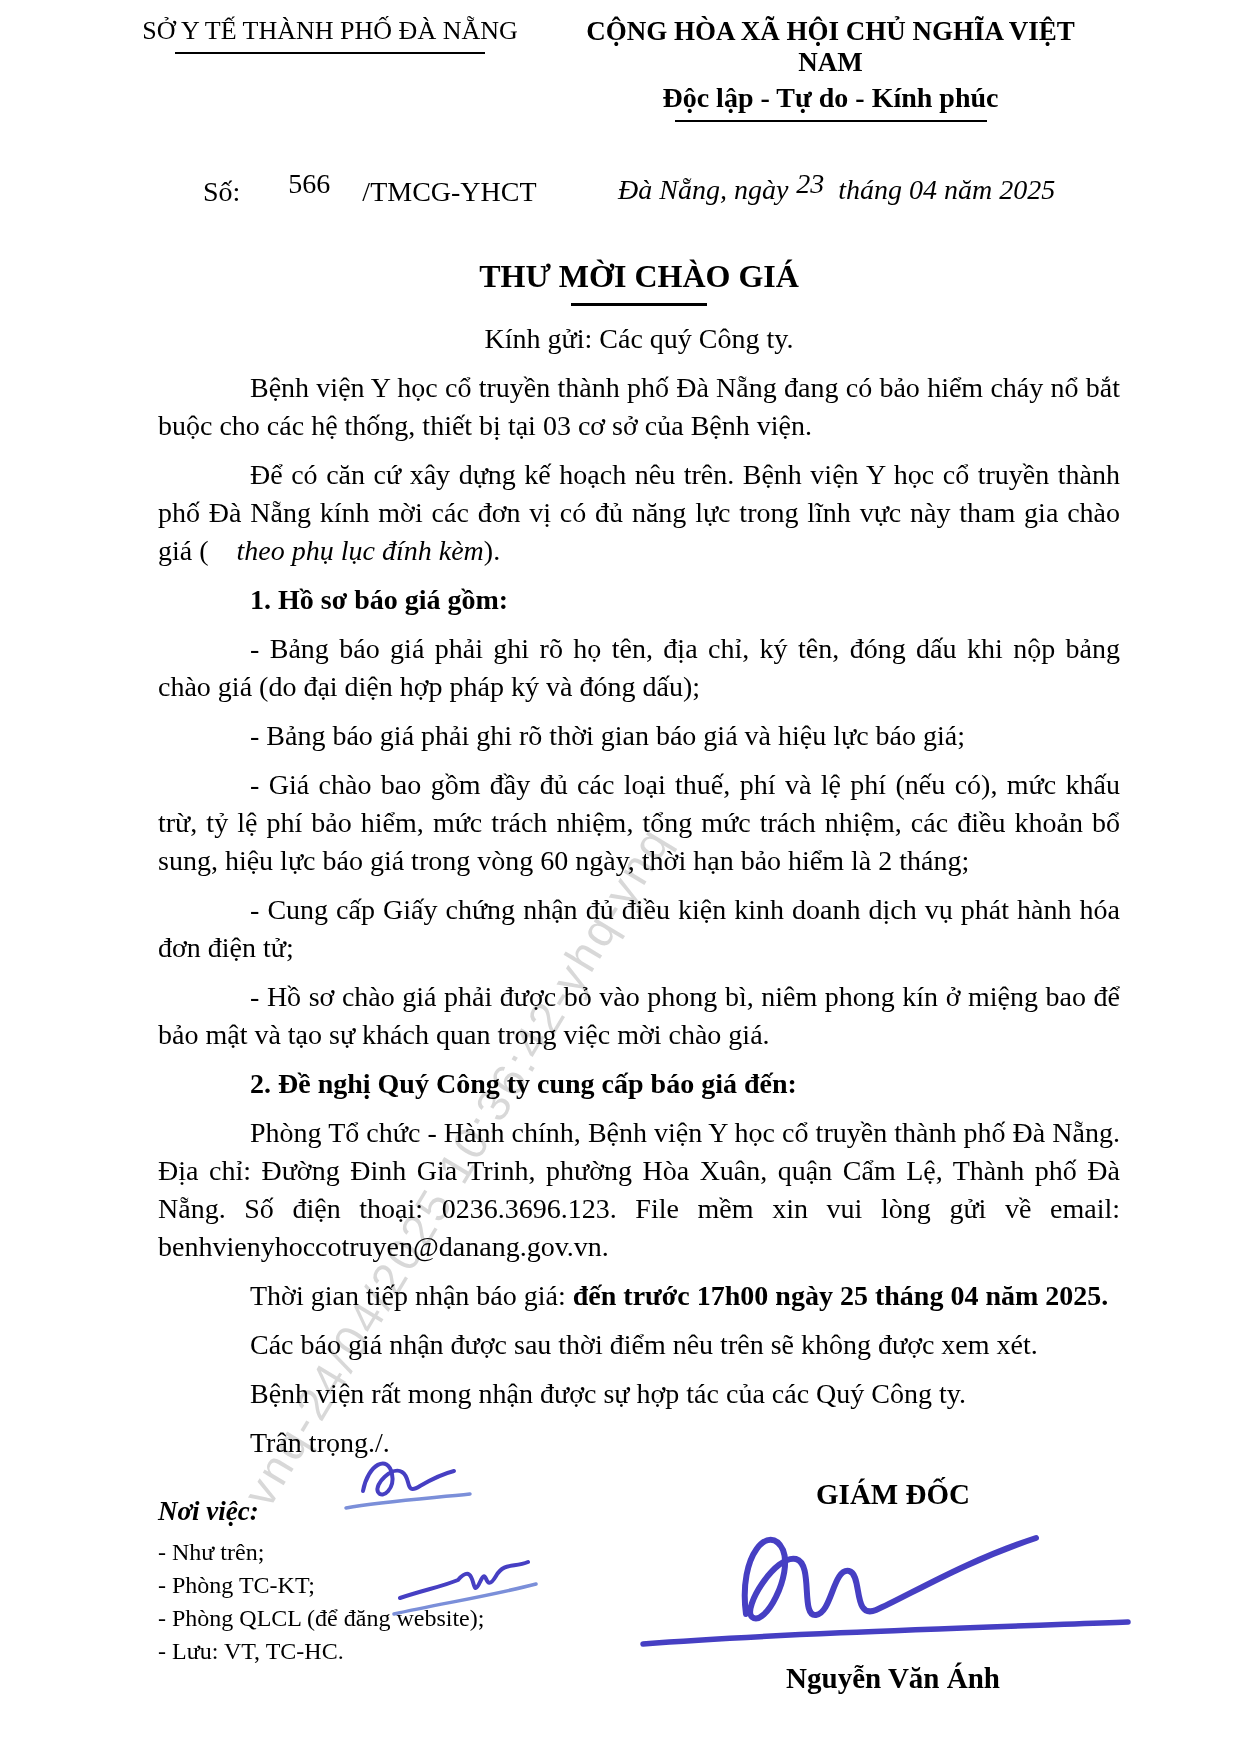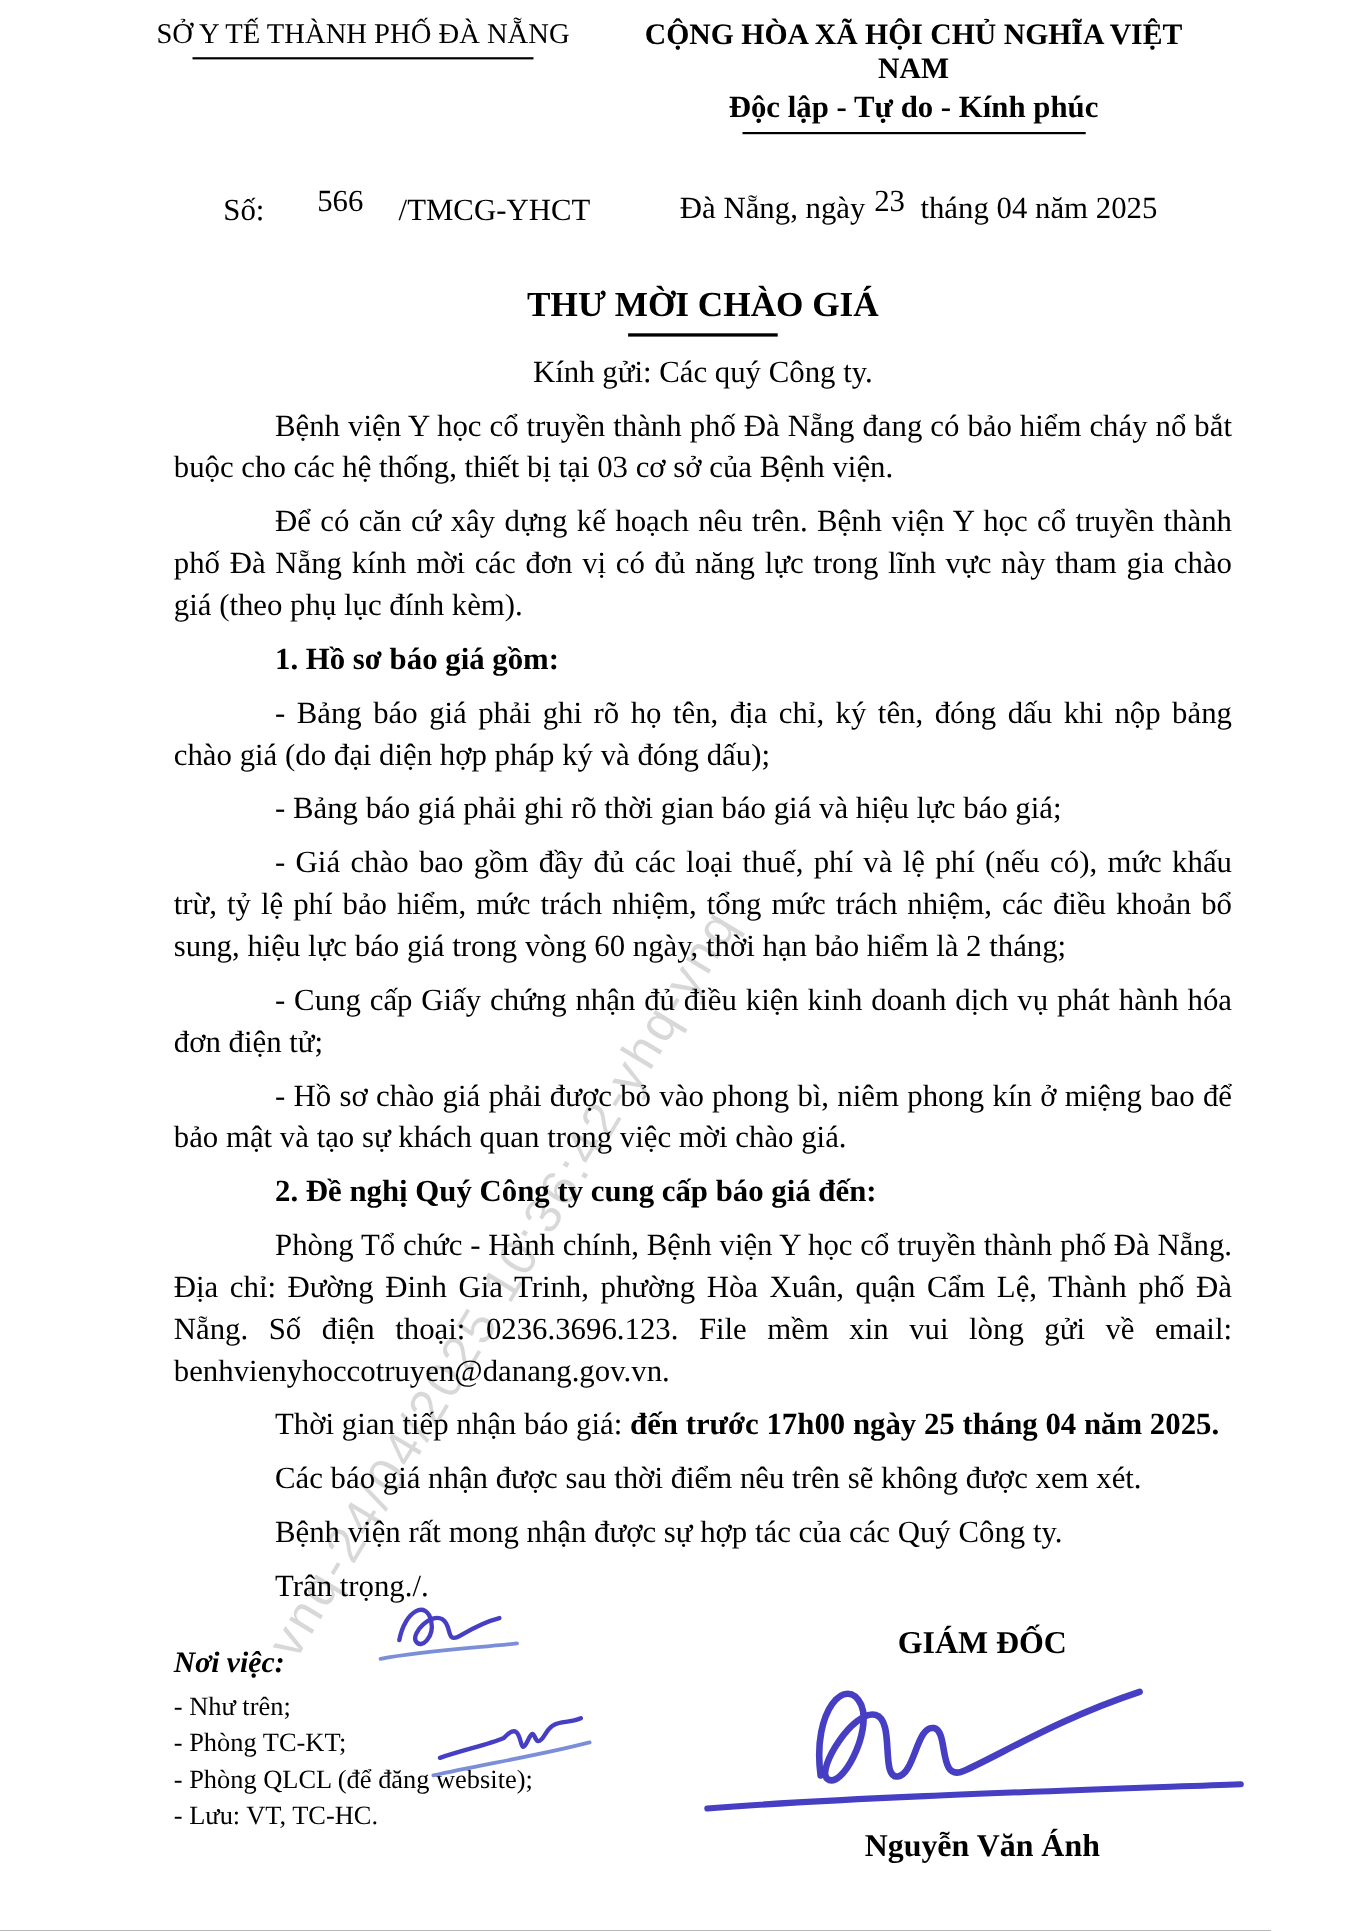--- a/index.html
+++ b/index.html
@@ -32,33 +32,33 @@
   .hdr-line2-left{font-size:27px;font-weight:bold;margin-top:6px;}
   .hdr-line1-right{font-size:27px;font-weight:bold;}
   .hdr-line2-right{font-size:28px;font-weight:bold;margin-top:4px;}
   .hdr-rule{height:2px;background:#000;margin:6px auto 0;}
   .rule-left{width:310px;}
   .rule-right{width:312px;}
   .refrow{position:absolute;left:0;top:150px;width:100%;font-size:28px;}
   .doc-no{position:absolute;left:45px;top:18px;}
   .doc-no .num{vertical-align:8px;margin-left:48px;}
   .doc-no .code{margin-left:32px;}
-  .dateline{position:absolute;left:460px;top:18px;}
+  .dateline{position:absolute;left:460px;top:18px;font-style:italic;}
   .dateline .day{vertical-align:6px;margin:0 14px 0 8px;}
   
   .title{text-align:center;font-size:32px;font-weight:bold;margin-top:16px;line-height:40px;}
   .subtitle{text-align:center;font-size:29px;font-weight:bold;margin-top:5px;line-height:40px;}
   .subtitle-rule{width:136px;height:3px;background:#000;margin:7px auto 0;}
   .salutation{text-align:center;font-size:28px;margin-top:14px;line-height:38px;}
   
   .para,.heading,.closing{font-size:28px;line-height:38px;margin:11px 0 0;}
   .para{text-indent:92px;text-align:justify;}
   .heading{text-indent:92px;font-weight:bold;}
   .closing{text-indent:92px;}
-  .it{}
+  .it{font-style:italic;margin-left:28px;}
   .bd{font-weight:bold;}
   
   .footer{position:relative;height:360px;margin-top:2px;}
   .recipients-label{position:absolute;left:0;top:32px;font-size:27px;font-weight:bold;font-style:italic;}
   .recipients{position:absolute;left:0;top:72px;font-size:24px;line-height:33px;}
   .signer-title{position:absolute;left:560px;top:14px;width:350px;text-align:center;font-size:29px;font-weight:bold;}
   .signer-name{position:absolute;left:530px;top:198px;width:410px;text-align:center;font-size:29px;font-weight:bold;}
   .sig-initial-1{position:absolute;left:180px;top:-18px;}
   .sig-initial-2{position:absolute;left:228px;top:78px;}
   .sig-main{position:absolute;left:470px;top:38px;}

